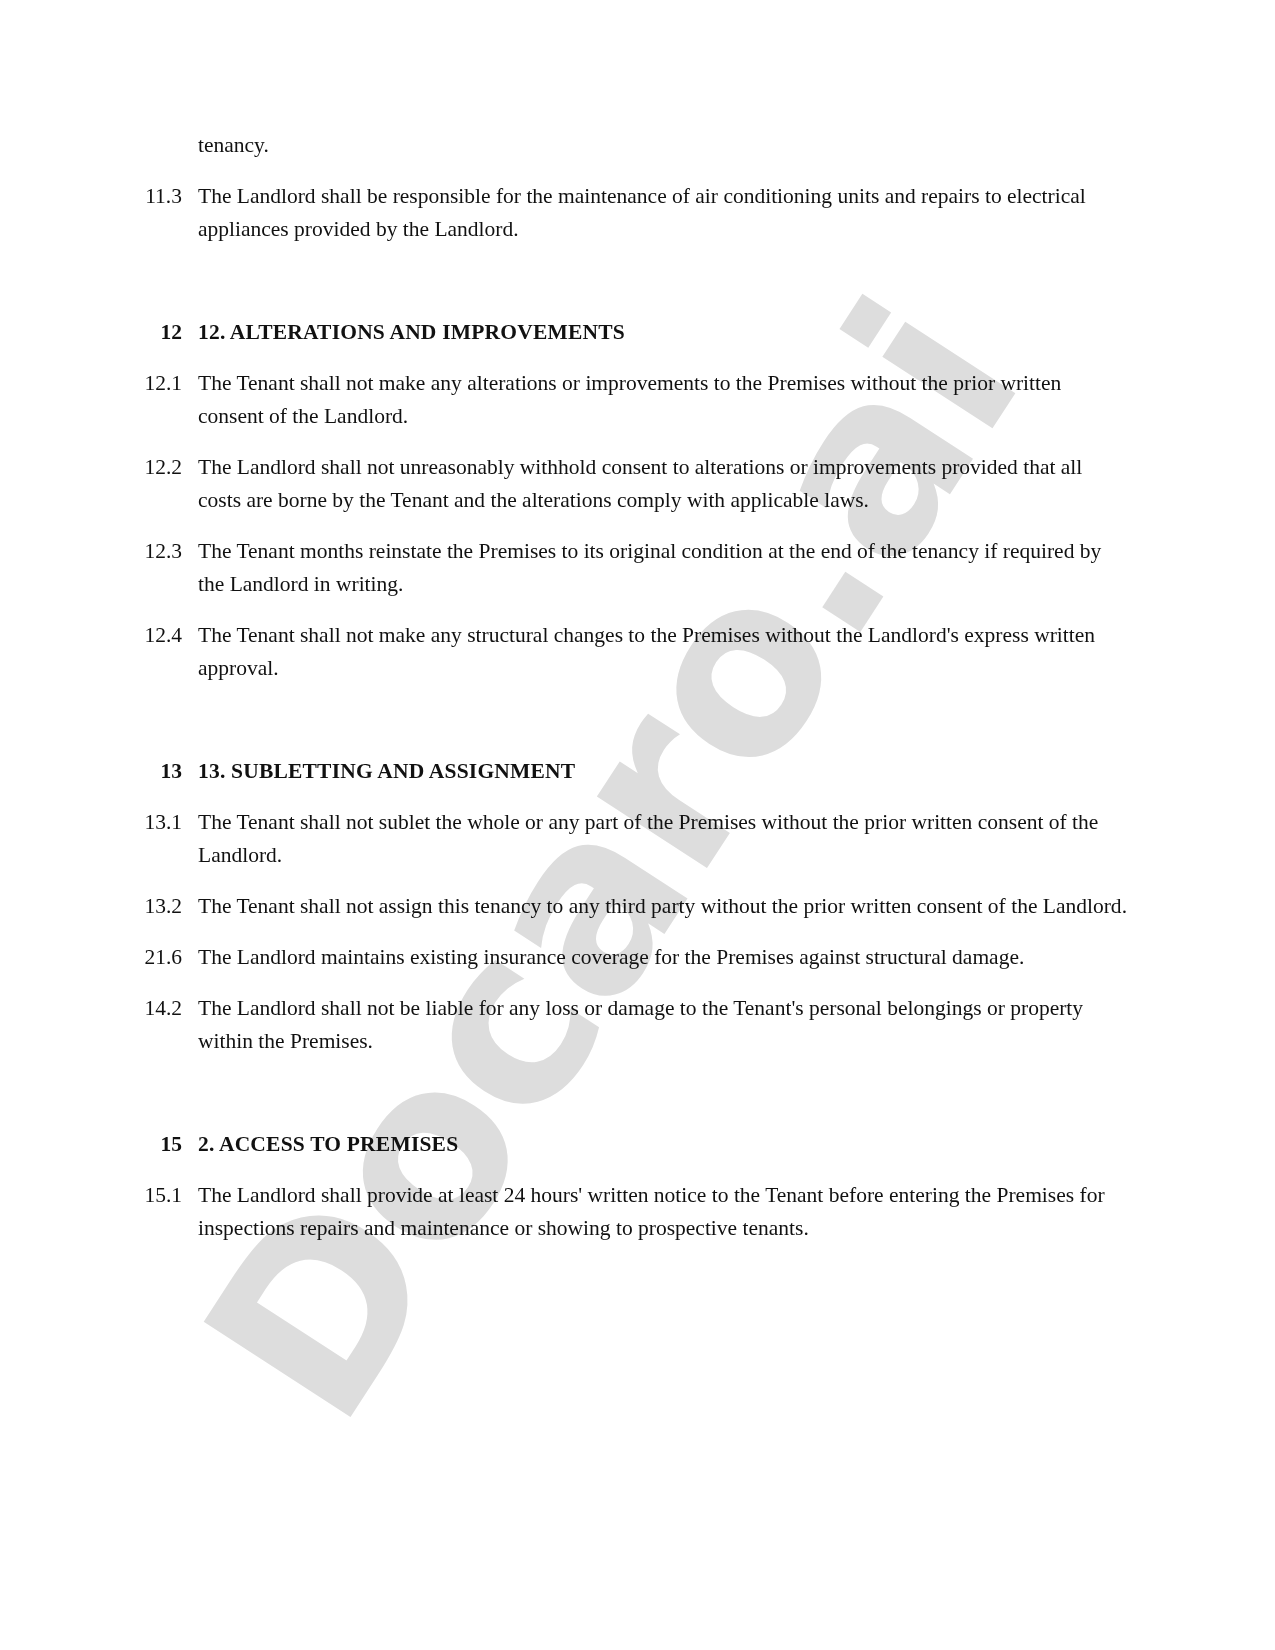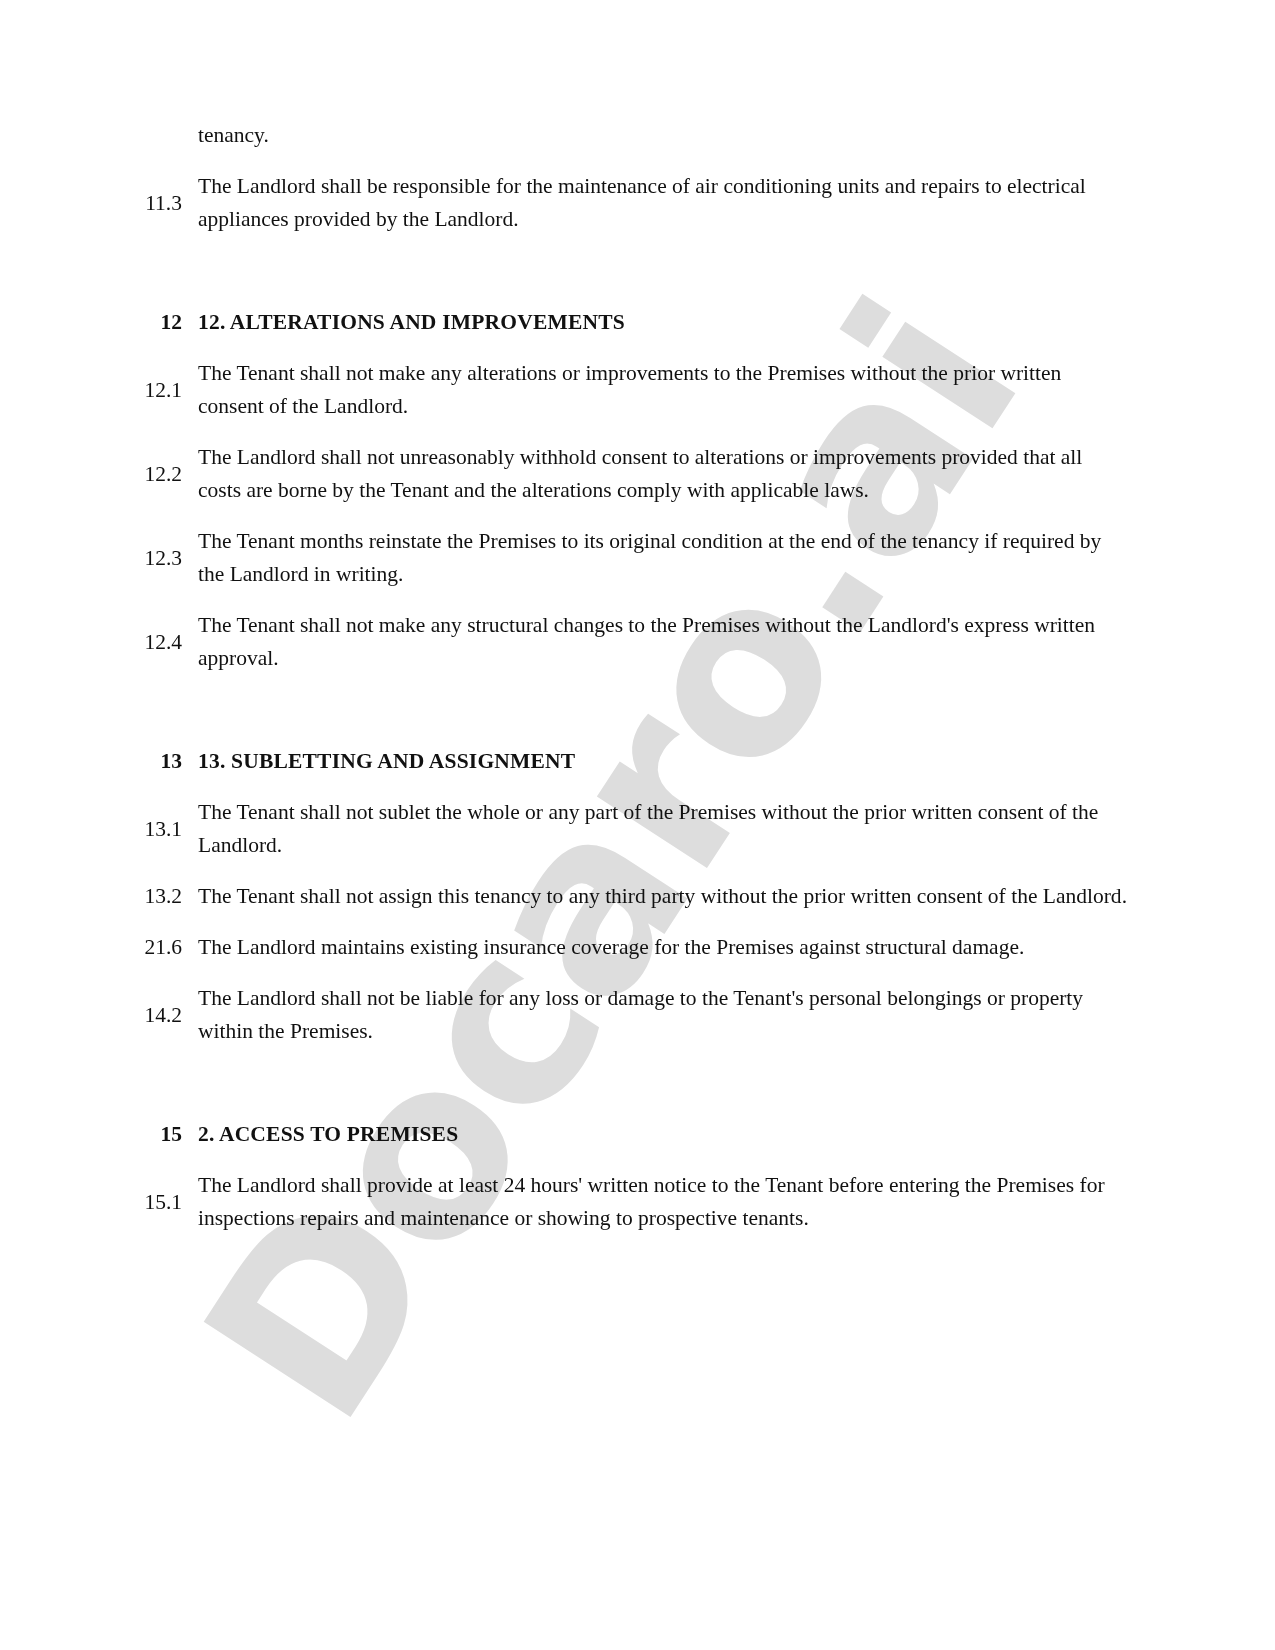--- a/index.html
+++ b/index.html
@@ -33,22 +33,21 @@
     position: relative;
     z-index: 1;
     box-sizing: border-box;
     padding: 118px 140px 0 140px;
     color: #111111;
     font-size: 21.5px;
     line-height: 33px;
   }
   .item {
     display: flex;
-    margin: 1px 0 18px 0;
-    align-items: center;
+    margin: 11px 0 18px 0;
   }
   .item .num {
     flex: 0 0 42px;
     text-align: right;
     padding-right: 16px;
     box-sizing: content-box;
     white-space: nowrap;
   }
   .item .text {
     width: 930px;

